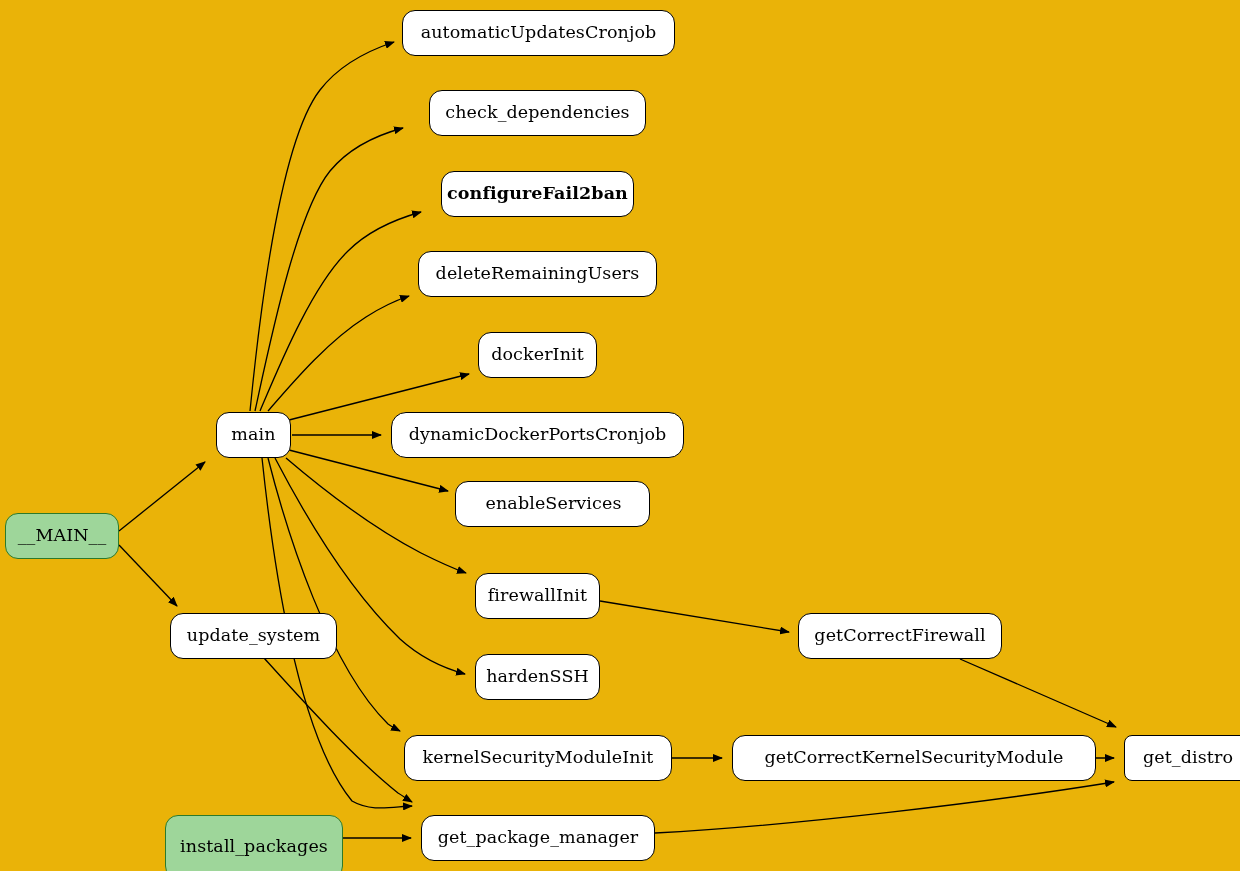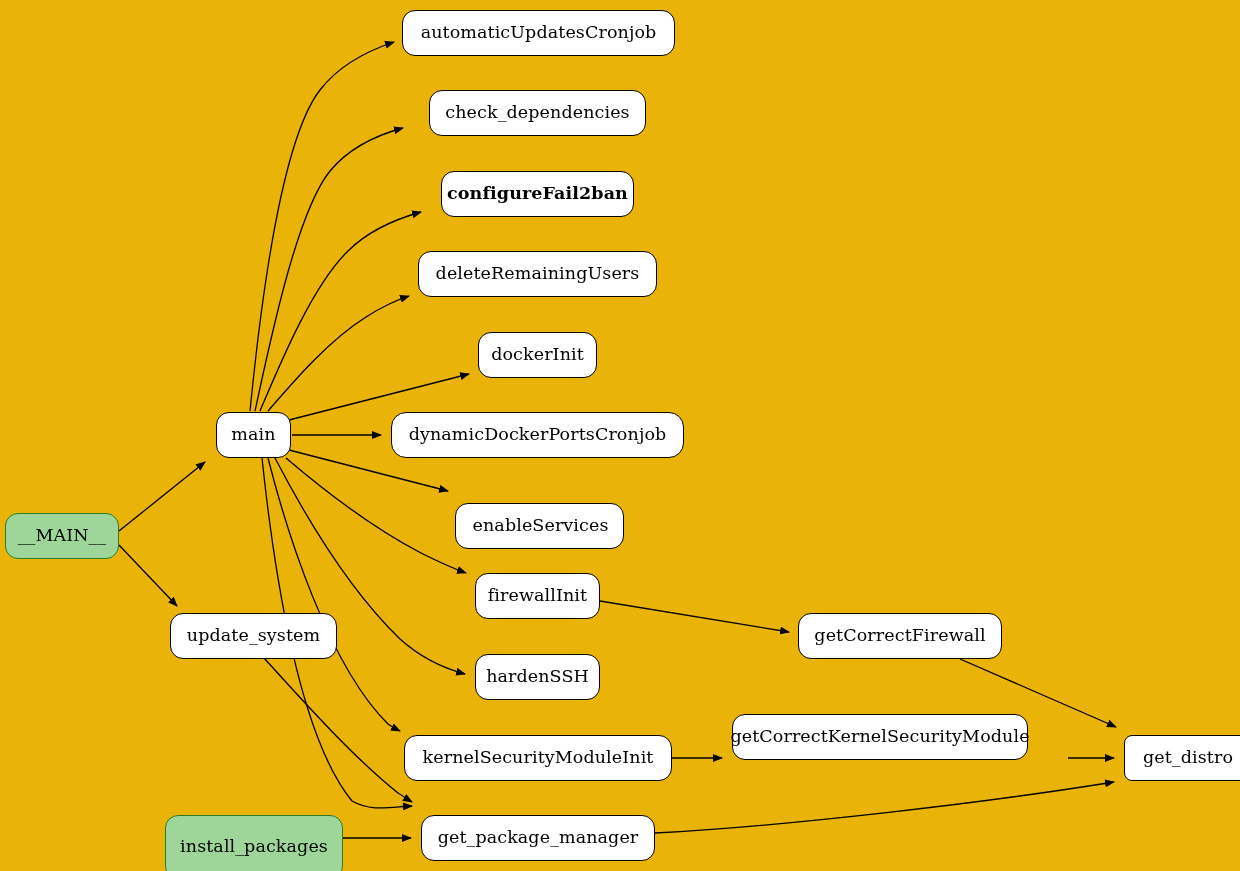--- a/index.html
+++ b/index.html
@@ -98,39 +98,39 @@
       </div>
       <div class="node" style="left: 478px; top: 332px; width: 119px; height: 46px;">
         <span>dockerInit</span>
       </div>
       <div class="node" style="left: 216px; top: 412px; width: 75px; height: 46px;">
         <span>main</span>
       </div>
       <div class="node" style="left: 391px; top: 412px; width: 293px; height: 46px; border-radius: 15px;">
         <span>dynamicDockerPortsCronjob</span>
       </div>
-      <div class="node" style="left: 455px; top: 503px; width: 169px; height: 46px; padding-left: 12px;">
+      <div class="node" style="left: 455px; top: 481px; width: 195px; height: 46px; padding-left: 12px;">
         <span>enableServices</span>
       </div>
       <div class="node" style="left: 475px; top: 573px; width: 125px; height: 46px;">
         <span>firewallInit</span>
       </div>
       <div class="node" style="left: 798px; top: 613px; width: 204px; height: 46px;">
         <span>getCorrectFirewall</span>
       </div>
       <div class="node" style="left: 170px; top: 613px; width: 167px; height: 46px;">
         <span>update_system</span>
       </div>
       <div class="node" style="left: 475px; top: 654px; width: 125px; height: 46px;">
         <span>hardenSSH</span>
       </div>
       <div class="node" style="left: 404px; top: 735px; width: 268px; height: 46px;">
         <span>kernelSecurityModuleInit</span>
       </div>
-      <div class="node" style="left: 732px; top: 714px; width: 296px; height: 46px;">
+      <div class="node" style="left: 732px; top: 735px; width: 364px; height: 46px;">
         <span>getCorrectKernelSecurityModule</span>
       </div>
       <div class="node" style="left: 1124px; top: 735px; width: 128px; height: 46px; border-radius: 8px;">
         <span>get_distro</span>
       </div>
       <div class="node green" style="left: 5px; top: 513px; width: 114px; height: 46px;">
         <span>__MAIN__</span>
       </div>
       <div class="node green" style="left: 165px; top: 815px; width: 178px; height: 64px; align-items: center;">
         <span>install_packages</span>

